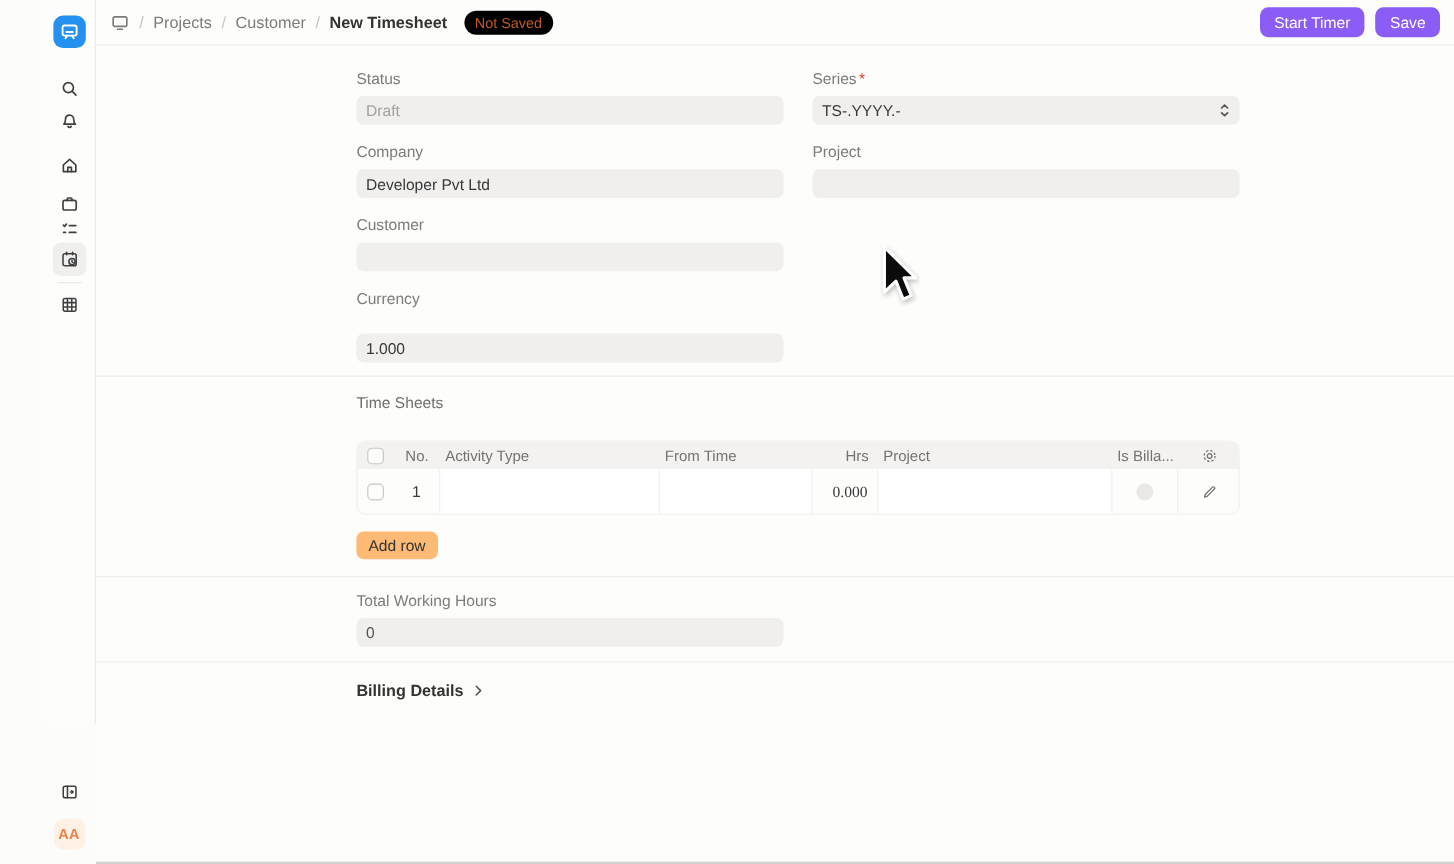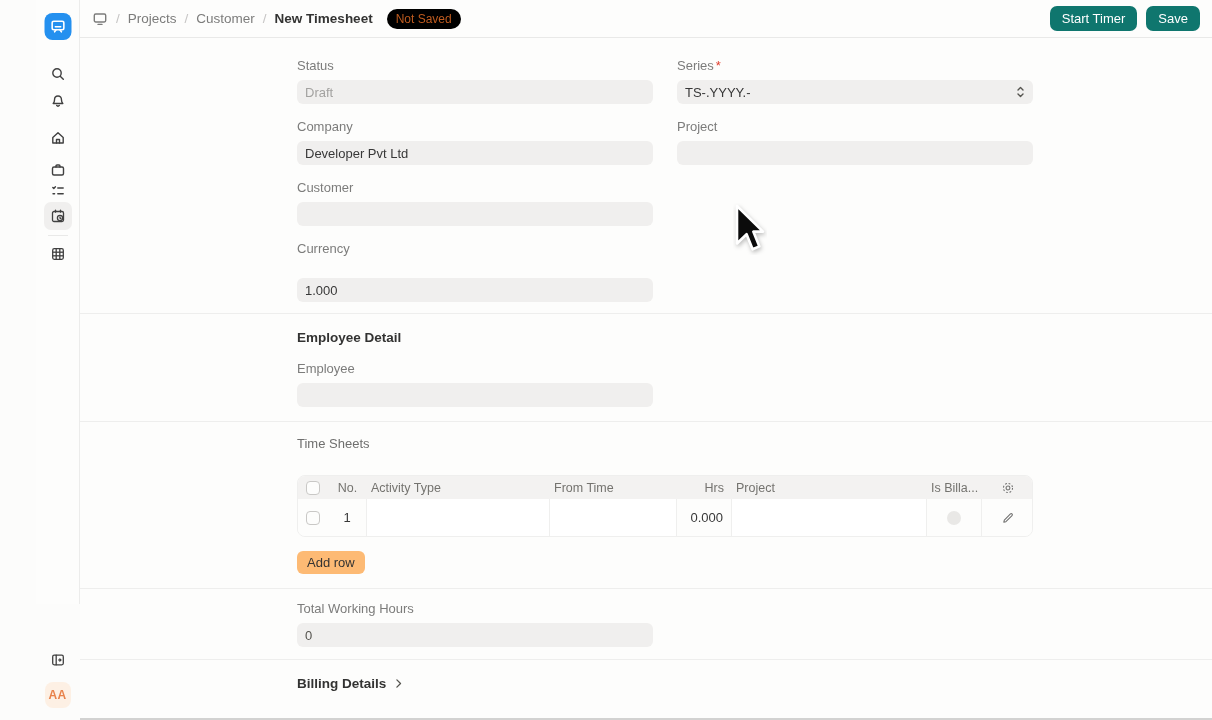--- a/index.html
+++ b/index.html
@@ -25,21 +25,21 @@
   .topbar { height:38px; flex:0 0 38px; display:flex; align-items:center;
     padding:0 12px 0 12px; border-bottom:1px solid #e9e9e8; background:#fdfdfc; }
   .crumbs { display:flex; align-items:center; gap:8px; font-size:13.5px; color:#7c7c7b; }
   .crumbs .mon { color:#7c7c7b; display:flex; align-items:center; cursor:pointer; }
   .crumb-link { cursor:pointer; }
   .crumb-sep { color:#c6c5c4; }
   .crumb-current { color:#333332; font-weight:600; }
   .badge { margin-left:6px; background:#000000; color:#bf5b1f; font-size:12px;
     padding:3px 9px; border-radius:999px; }
   .tb-actions { margin-left:auto; display:flex; gap:9px; }
-  .btn-dark { background:#0f766e; color:#ffffff; border:none; font-size:13px;
+  .btn-dark { background:#8b5cf6; color:#ffffff; border:none; font-size:13px;
     font-family:inherit; padding:5px 12px; border-radius:7px; cursor:pointer; }
 
   
   .content { position:relative; height:682px; display:flex; flex-direction:column;
     background:#fdfdfc; }
   .sec { padding-left:217px; border-bottom:1px solid #eeeeed; }
   .sec-fields { padding-top:20px; padding-bottom:11px; }
   .sec-emp { padding-top:16px; padding-bottom:14px; }
   .sec-ts { padding-top:14px; padding-bottom:14px; }
   .sec-total { padding-top:12px; padding-bottom:12px; }
@@ -66,21 +66,21 @@
   .ts-head { display:grid; grid-template-columns:30px 39px 183px 127px 55px 195px 55px 52px;
     background:#f3f2f1; height:23px; align-items:center; font-size:12.5px; color:#74736f; }
   .ts-row { display:grid; grid-template-columns:30px 39px 183px 127px 55px 195px 55px 52px;
     background:#fdfdfc; height:37px; align-items:stretch; font-size:13px; }
   .hc { padding:0 4px; overflow:hidden; white-space:nowrap; }
   .hc.right { text-align:right; padding-right:8px; }
   .hc.center { display:flex; justify-content:center; }
   .cell { display:flex; align-items:center; padding:0 8px; border-right:1px solid #efefee; }
   .cell:last-child { border-right:none; }
   .cell.center { justify-content:center; }
-  .cell.right { justify-content:flex-end; }
+  .cell.right { justify-content:flex-end;font-family:Liberation Serif, serif; }
   .cell.inputlike { background:#ffffff; cursor:text; }
   .cb { width:14px; height:14px; border:1px solid #c9c8c6; border-radius:4px;
     background:#fdfdfc; cursor:pointer; }
   .dot-disabled { width:14px; height:14px; border-radius:50%; background:#e9e8e6; }
   .icon-btn { color:#6f6f6e; display:flex; align-items:center; justify-content:center; cursor:pointer; }
 
   .add-row { margin-top:14px; display:inline-block; background:#fdba74; color:#333332;
     border:none; font-family:inherit; font-size:13px; padding:4px 10px;
     border-radius:6px; cursor:pointer; }
 
@@ -239,27 +239,20 @@
           </div>
         </div>
 
         <div class="frow">
           <div class="fg">
             <div class="control editable">1.000</div>
           </div>
         </div>
       </section>
 
-      <section class="sec sec-emp">
-        <div class="sec-heading">Employee Detail</div>
-        <div class="fg">
-          <div class="flabel">Employee</div>
-          <div class="control editable"></div>
-        </div>
-      </section>
 
       <section class="sec sec-ts">
         <div class="group-label">Time Sheets</div>
 
         <div class="ts-table">
           <div class="ts-head">
             <div class="hc center">
                 <span class="cb"></span>
               </div>
             <div class="hc center">No.</div>

